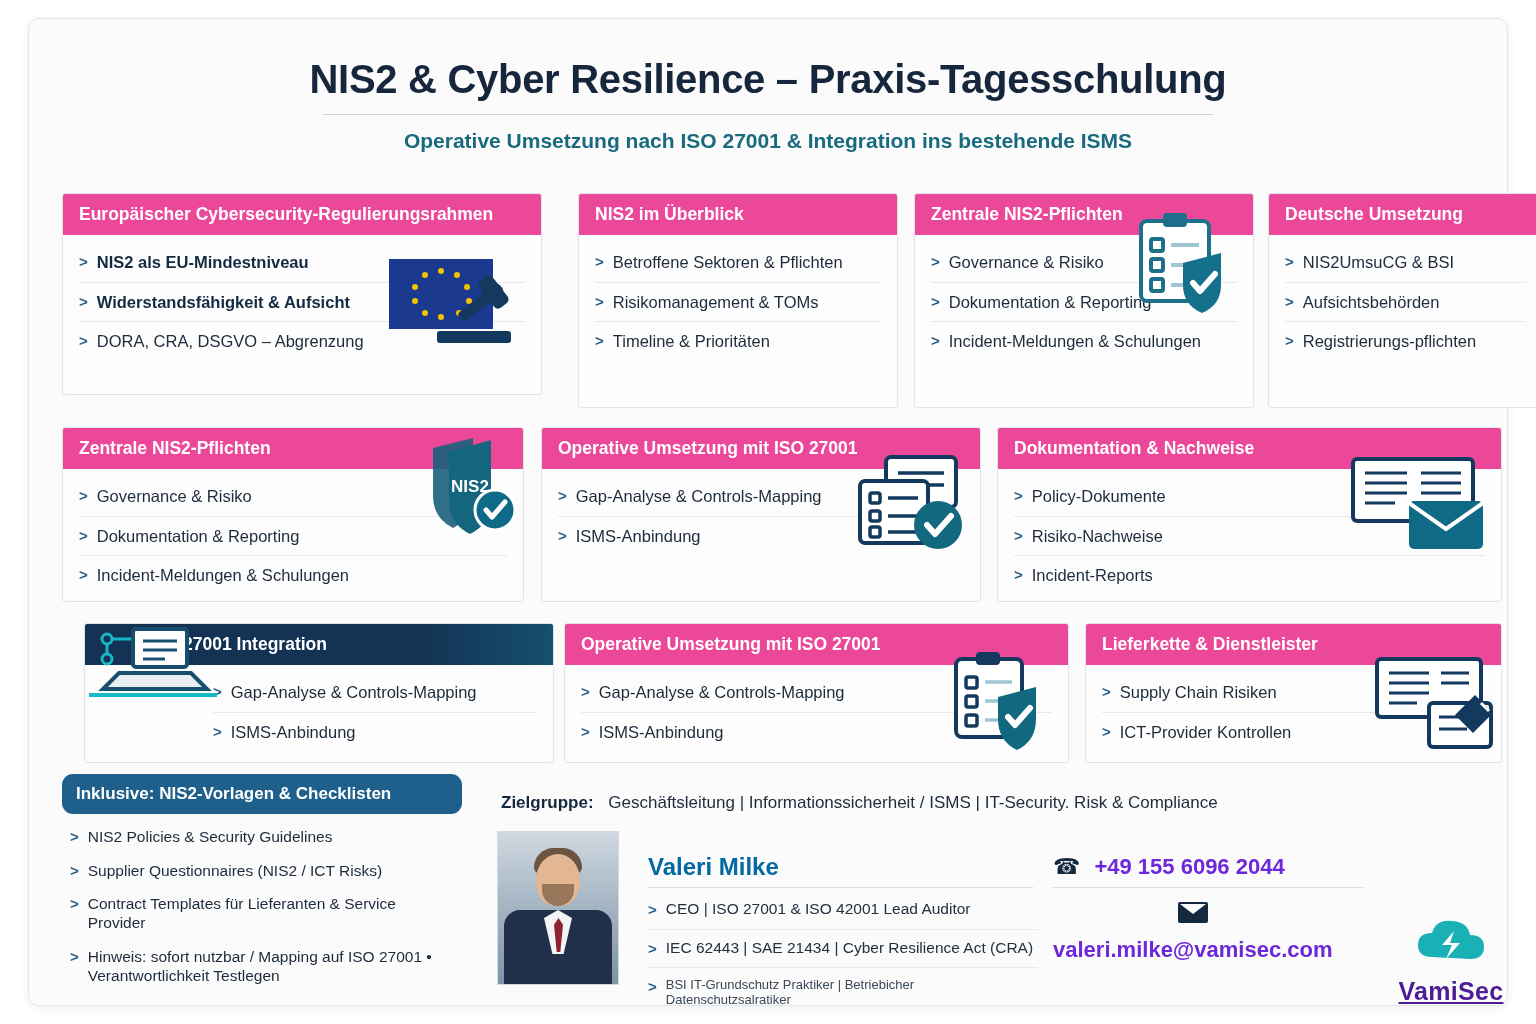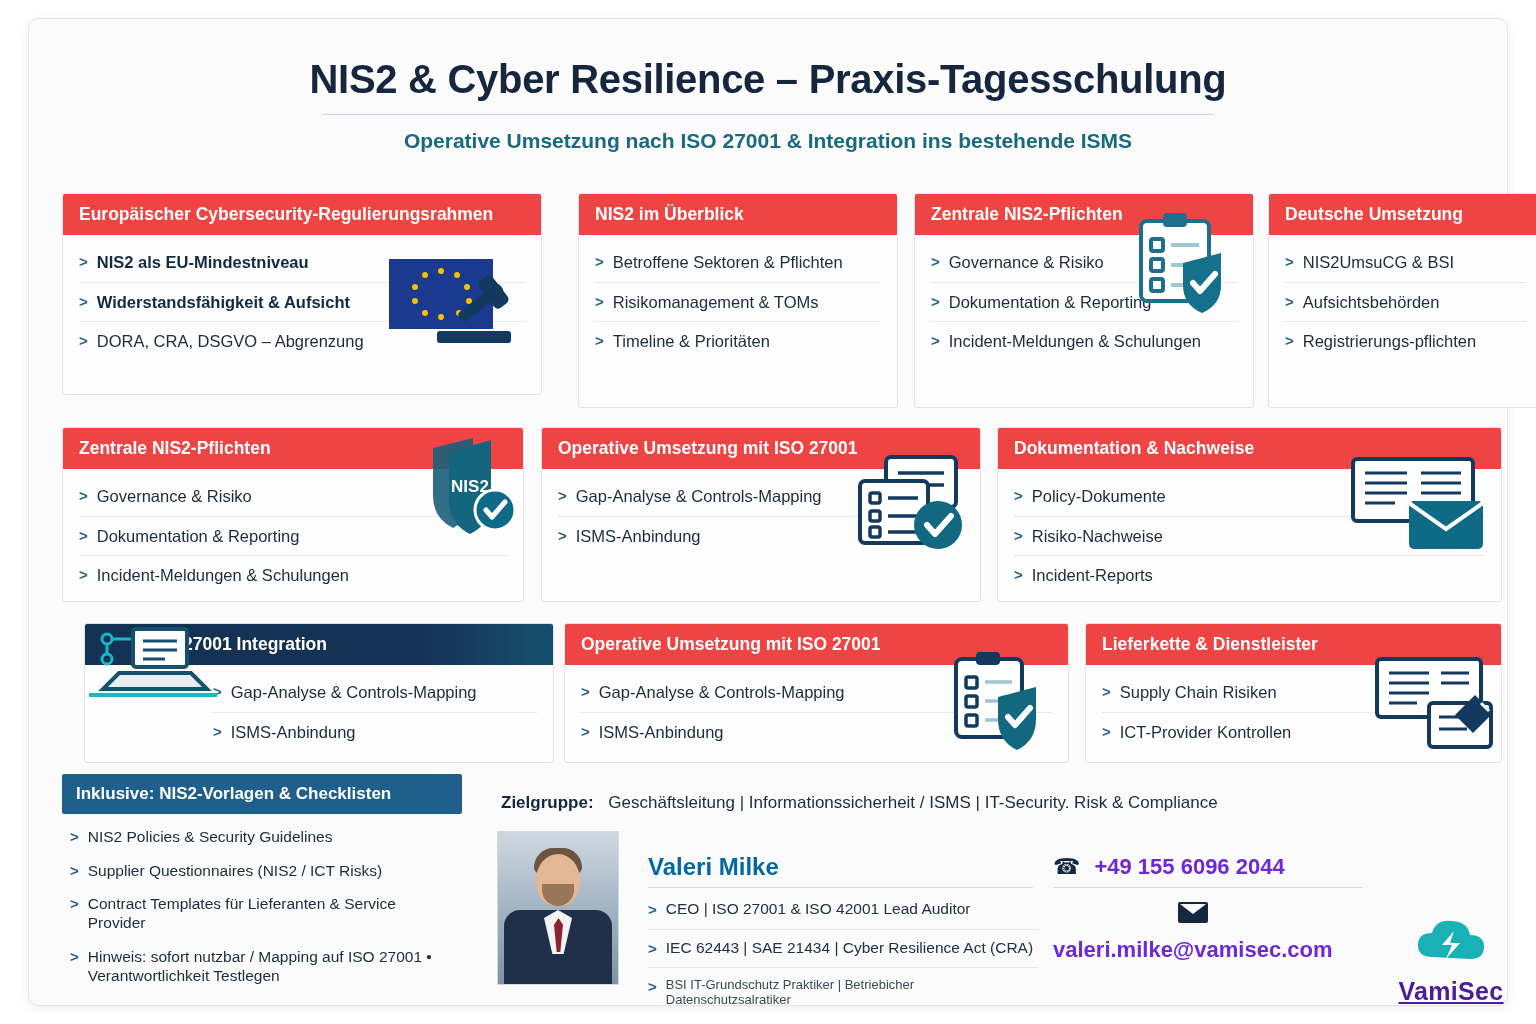--- a/index.html
+++ b/index.html
@@ -63,21 +63,21 @@
   
   .card {
     position: absolute;
     background: #fdfdfd;
     border: 1px solid #e1e5e9;
     border-radius: 3px;
     box-sizing: border-box;
     overflow: hidden;
   }
   .card-head {
-    background: #ef4444;
+    background: #ec4899;
     color: #ffffff;
     font-size: 17.5px;
     font-weight: bold;
     padding: 10px 16px;
     box-sizing: border-box;
     white-space: nowrap;
     overflow: hidden;
   }
   .card-head.teal-accent {
     background: linear-gradient(90deg,#143354 0%, #143354 72%, #16506e 100%);
@@ -106,21 +106,21 @@
   .bullet.strong { font-weight: bold; color: #122a42; }
   .bullets.narrow .bullet { padding-right: 110px; }
 
   
   .incl-head {
     background: #1f5f8b;
     color: #fff;
     font-size: 17px;
     font-weight: bold;
     padding: 10px 14px;
-    border-radius: 2px;
+    border-radius: 11px;
   }
   .incl-body .bullet {
     font-size: 15.5px;
     padding: 7px 0;
     border-bottom: none;
   }
 
   
   .audience {
     position: absolute;

